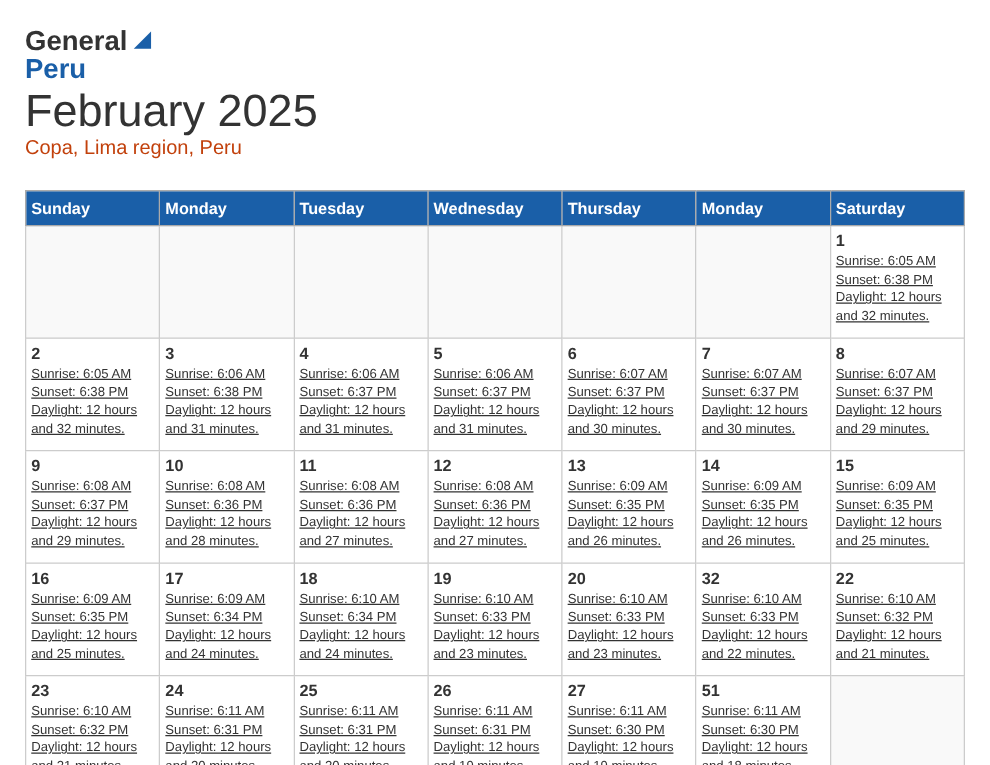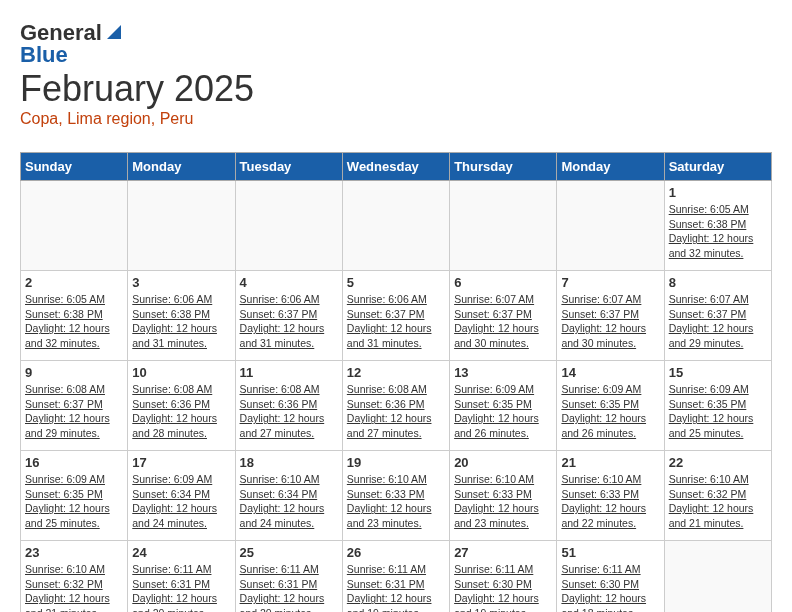--- a/index.html
+++ b/index.html
@@ -82,21 +82,21 @@
 <body>
 
 <div class="header-area">
   <div class="logo">
     <div class="logo-line">
       <span style="font-size:22px;font-weight:bold;color:#333;">General</span>
       <svg width="18" height="18" viewBox="0 0 18 18" style="margin-left:1px;margin-top:-2px;">
         <polygon points="4,16 18,16 18,2" fill="#1a5fa8"></polygon>
       </svg>
     </div>
-    <span style="font-size:22px;font-weight:bold;color:#1a5fa8;margin-top:-4px;">Blue</span>
+    <span style="font-size:22px;font-weight:bold;color:#1a5fa8;margin-top:-4px;">Peru</span>
   </div>
   <div class="title-area">
     <div class="main-title">February 2025</div>
     <div class="sub-title">Copa, Lima region, Peru</div>
   </div>
 </div>
 
 <table class="calendar">
   <thead>
     <tr>
@@ -257,21 +257,21 @@
 and 23 minutes.</div>
         </td>
         <td>
           <span class="day-num">20</span>
           <div class="day-info" style="white-space: pre-line;">Sunrise: 6:10 AM
 Sunset: 6:33 PM
 Daylight: 12 hours
 and 23 minutes.</div>
         </td>
         <td>
-          <span class="day-num">21</span>
+          <span class="day-num">32</span>
           <div class="day-info" style="white-space: pre-line;">Sunrise: 6:10 AM
 Sunset: 6:33 PM
 Daylight: 12 hours
 and 22 minutes.</div>
         </td>
         <td>
           <span class="day-num">22</span>
           <div class="day-info" style="white-space: pre-line;">Sunrise: 6:10 AM
 Sunset: 6:32 PM
 Daylight: 12 hours

